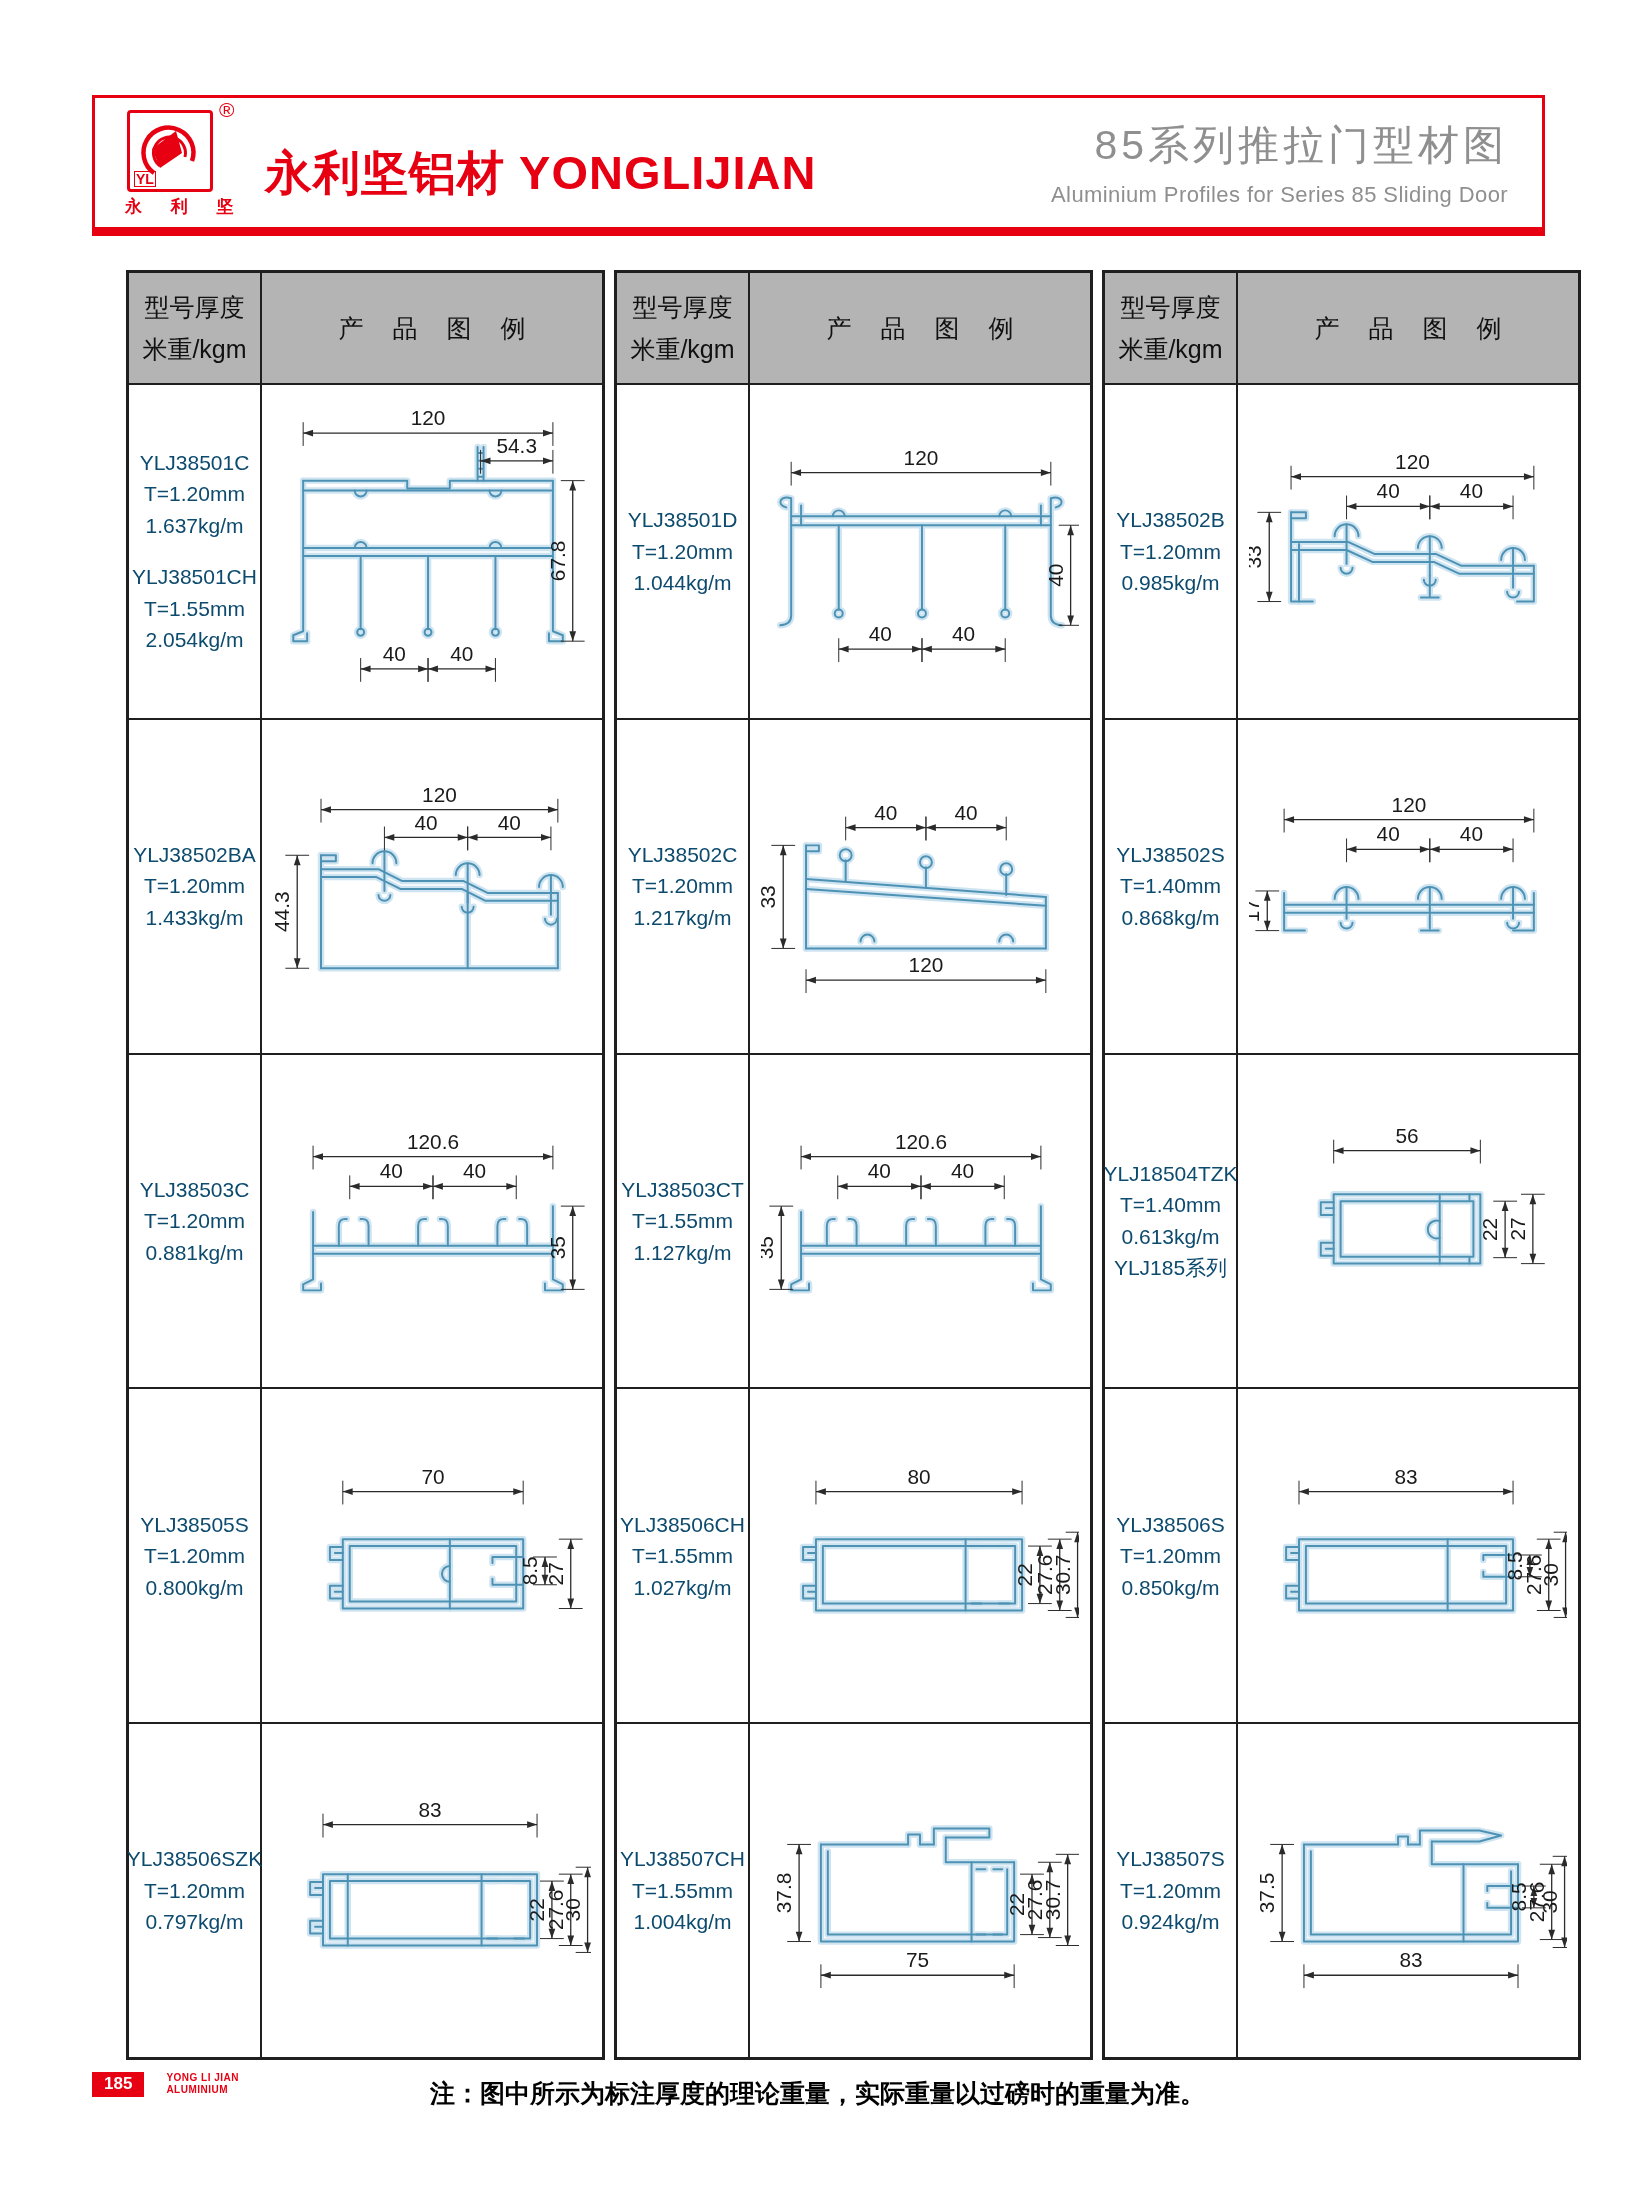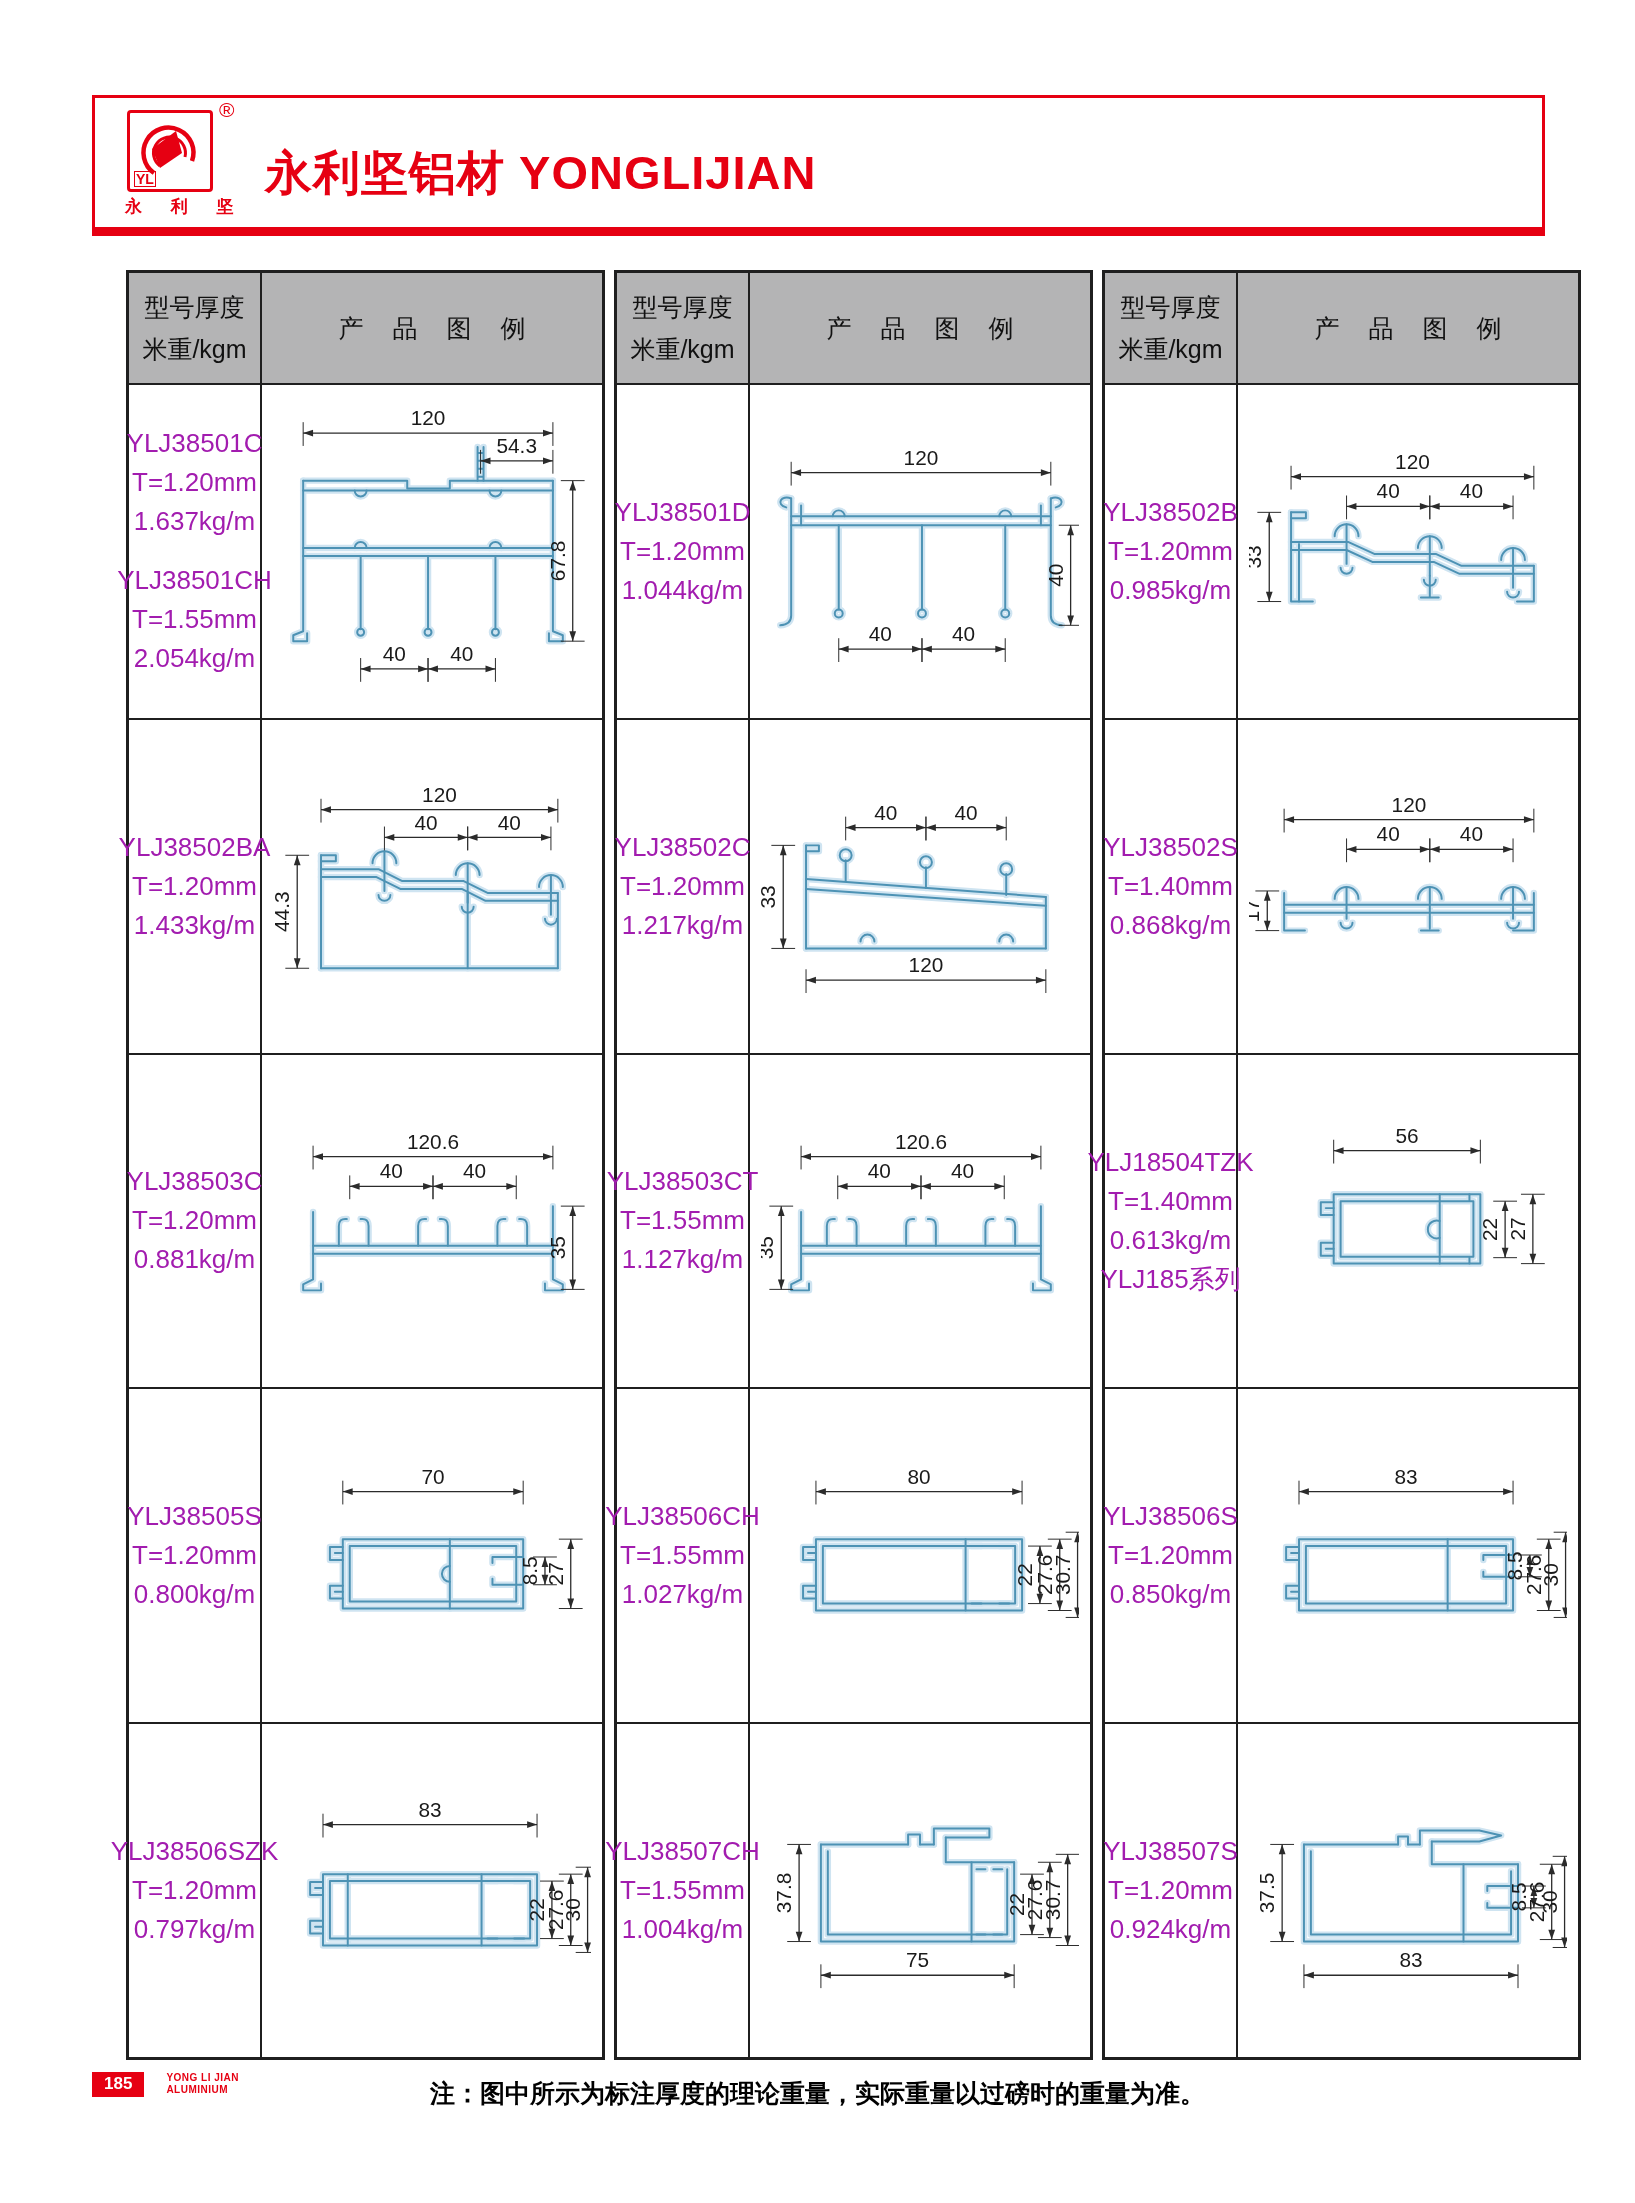--- a/index.html
+++ b/index.html
@@ -36,22 +36,22 @@
   .tables{position:absolute;left:126px;top:270px;width:1455px;height:1790px;display:flex;gap:9px;}
   .group{flex:1;border:3px solid var(--ink);display:flex;flex-direction:column;background:#fff;}
   .ghead{display:flex;height:112px;background:var(--grayhead);border-bottom:2px solid var(--ink);flex:none;}
   .ghead .hspec{width:133px;border-right:2px solid var(--ink);display:flex;flex-direction:column;
                 justify-content:center;align-items:center;font-size:25px;color:#111;gap:9px;}
   .ghead .himg{flex:1;display:flex;justify-content:center;align-items:center;font-size:25px;
                color:#111;letter-spacing:11px;padding-left:11px;}
   .row{flex:1;display:flex;border-bottom:2px solid var(--ink);}
   .row:last-child{border-bottom:none;}
   .cell-spec{width:133px;border-right:2px solid var(--ink);display:flex;flex-direction:column;
-             justify-content:center;align-items:center;text-align:center;font-size:26px;
-             line-height:1.5;gap:20px;color:#a21caf;overflow:visible;}
+             justify-content:center;align-items:center;text-align:center;font-size:21px;
+             line-height:1.5;gap:20px;color:#0c4a6e;overflow:visible;}
   .model-block div{white-space:nowrap;}
   .extra-line{white-space:nowrap;}
   .cell-draw{flex:1;position:relative;}
   .cell-draw svg{position:absolute;left:50%;top:50%;transform:translate(-50%,-50%);}
 
   
   .pagebox{position:absolute;left:92px;top:2072px;display:flex;align-items:flex-start;gap:22px;}
   .pagenum{background:var(--red);color:#fff;font-size:17px;font-weight:700;padding:3px 12px;line-height:1.1;}
   .pagebrand{color:var(--red);font-size:10px;font-weight:700;line-height:1.2;letter-spacing:0.5px;}
   .note{position:absolute;top:2077px;left:50%;transform:translateX(-50%);font-size:25px;
@@ -69,20 +69,24 @@
         <path d="M30,53 A16,16 0 1 1 55,44" fill="none" stroke="#e60012" stroke-width="3"></path>
         <path d="M22,36 L46,18 L52,40 L30,55 Z" fill="#e60012"></path>
       </svg>
       <span class="logo-yl">YL</span>
     </div>
     <span class="reg">®</span>
     <div class="logo-chars">永 利 坚</div>
     <div class="brand">
       <span>永利坚铝材</span>
       <span>YONGLIJIAN</span>
+    </div>
+    <div class="titles">
+      <div class="title-cn">85系列推拉门型材图</div>
+      <div class="title-en">Aluminium Profiles for Series 85 Sliding Door</div>
     </div>
   </div>
 
   <div class="tables">
       <div class="group">
         <div class="ghead">
           <div class="hspec">
             <div>型号厚度</div>
             <div>米重/kgm</div>
           </div>

